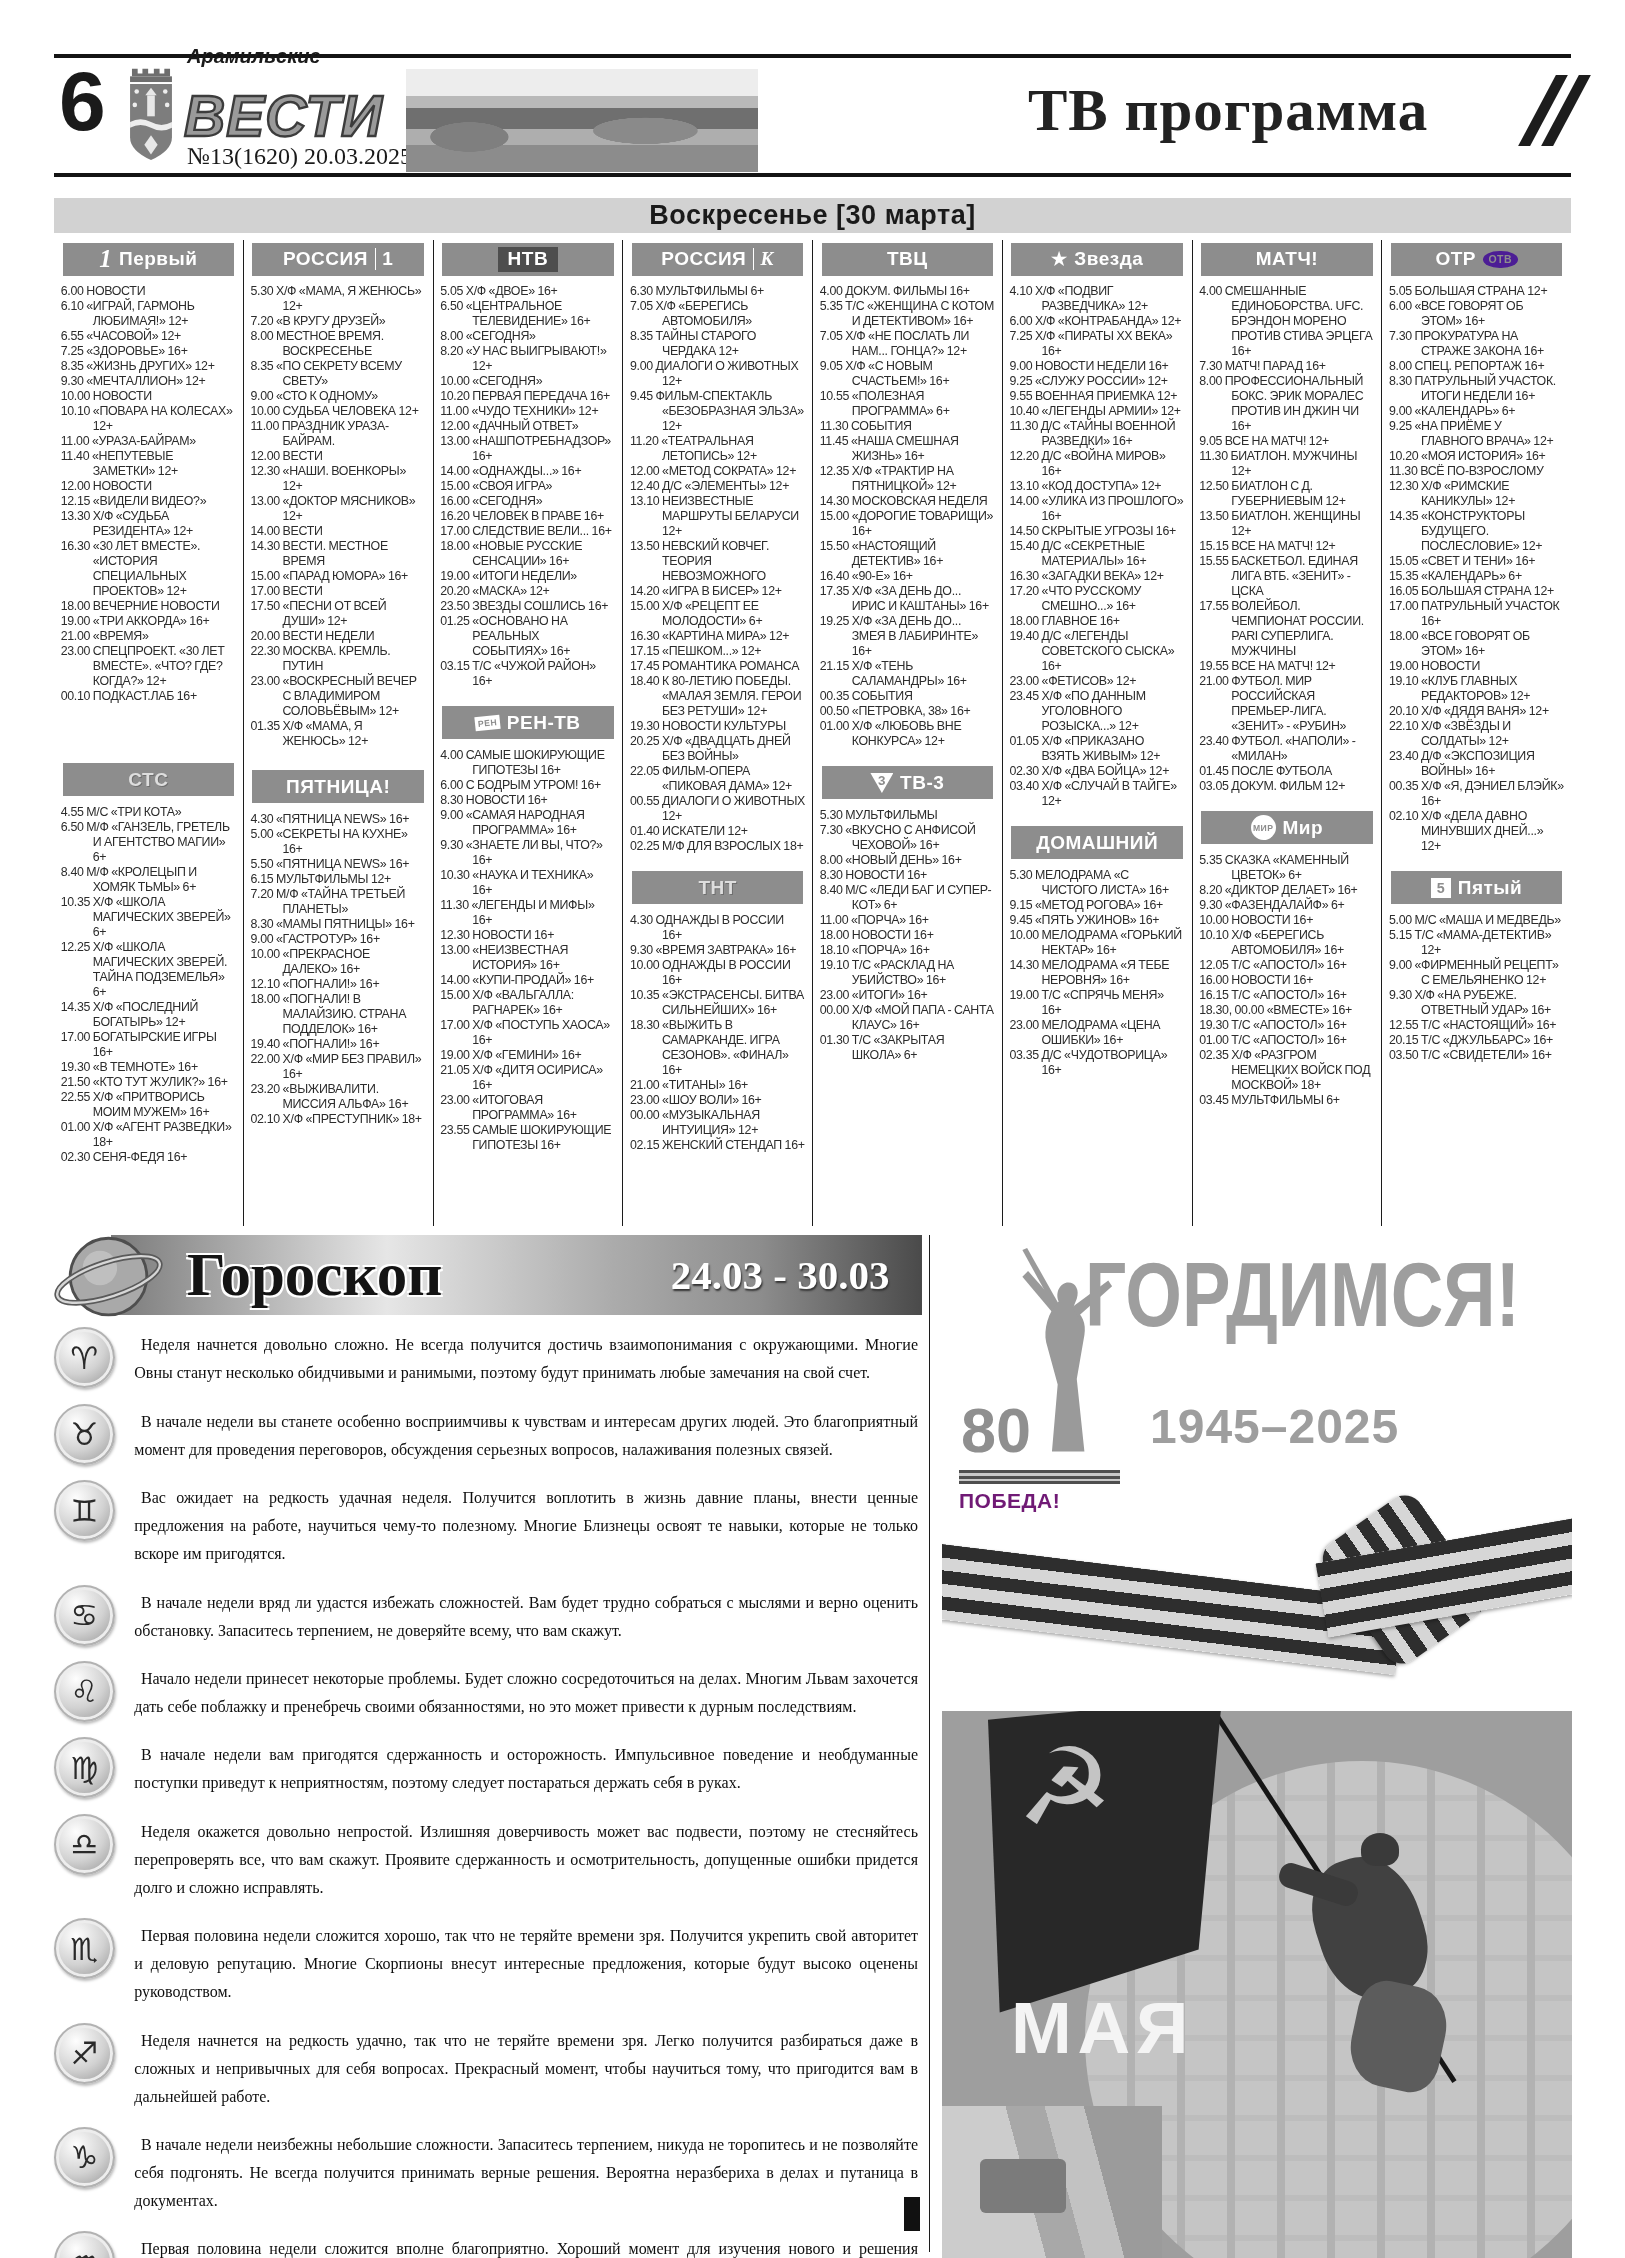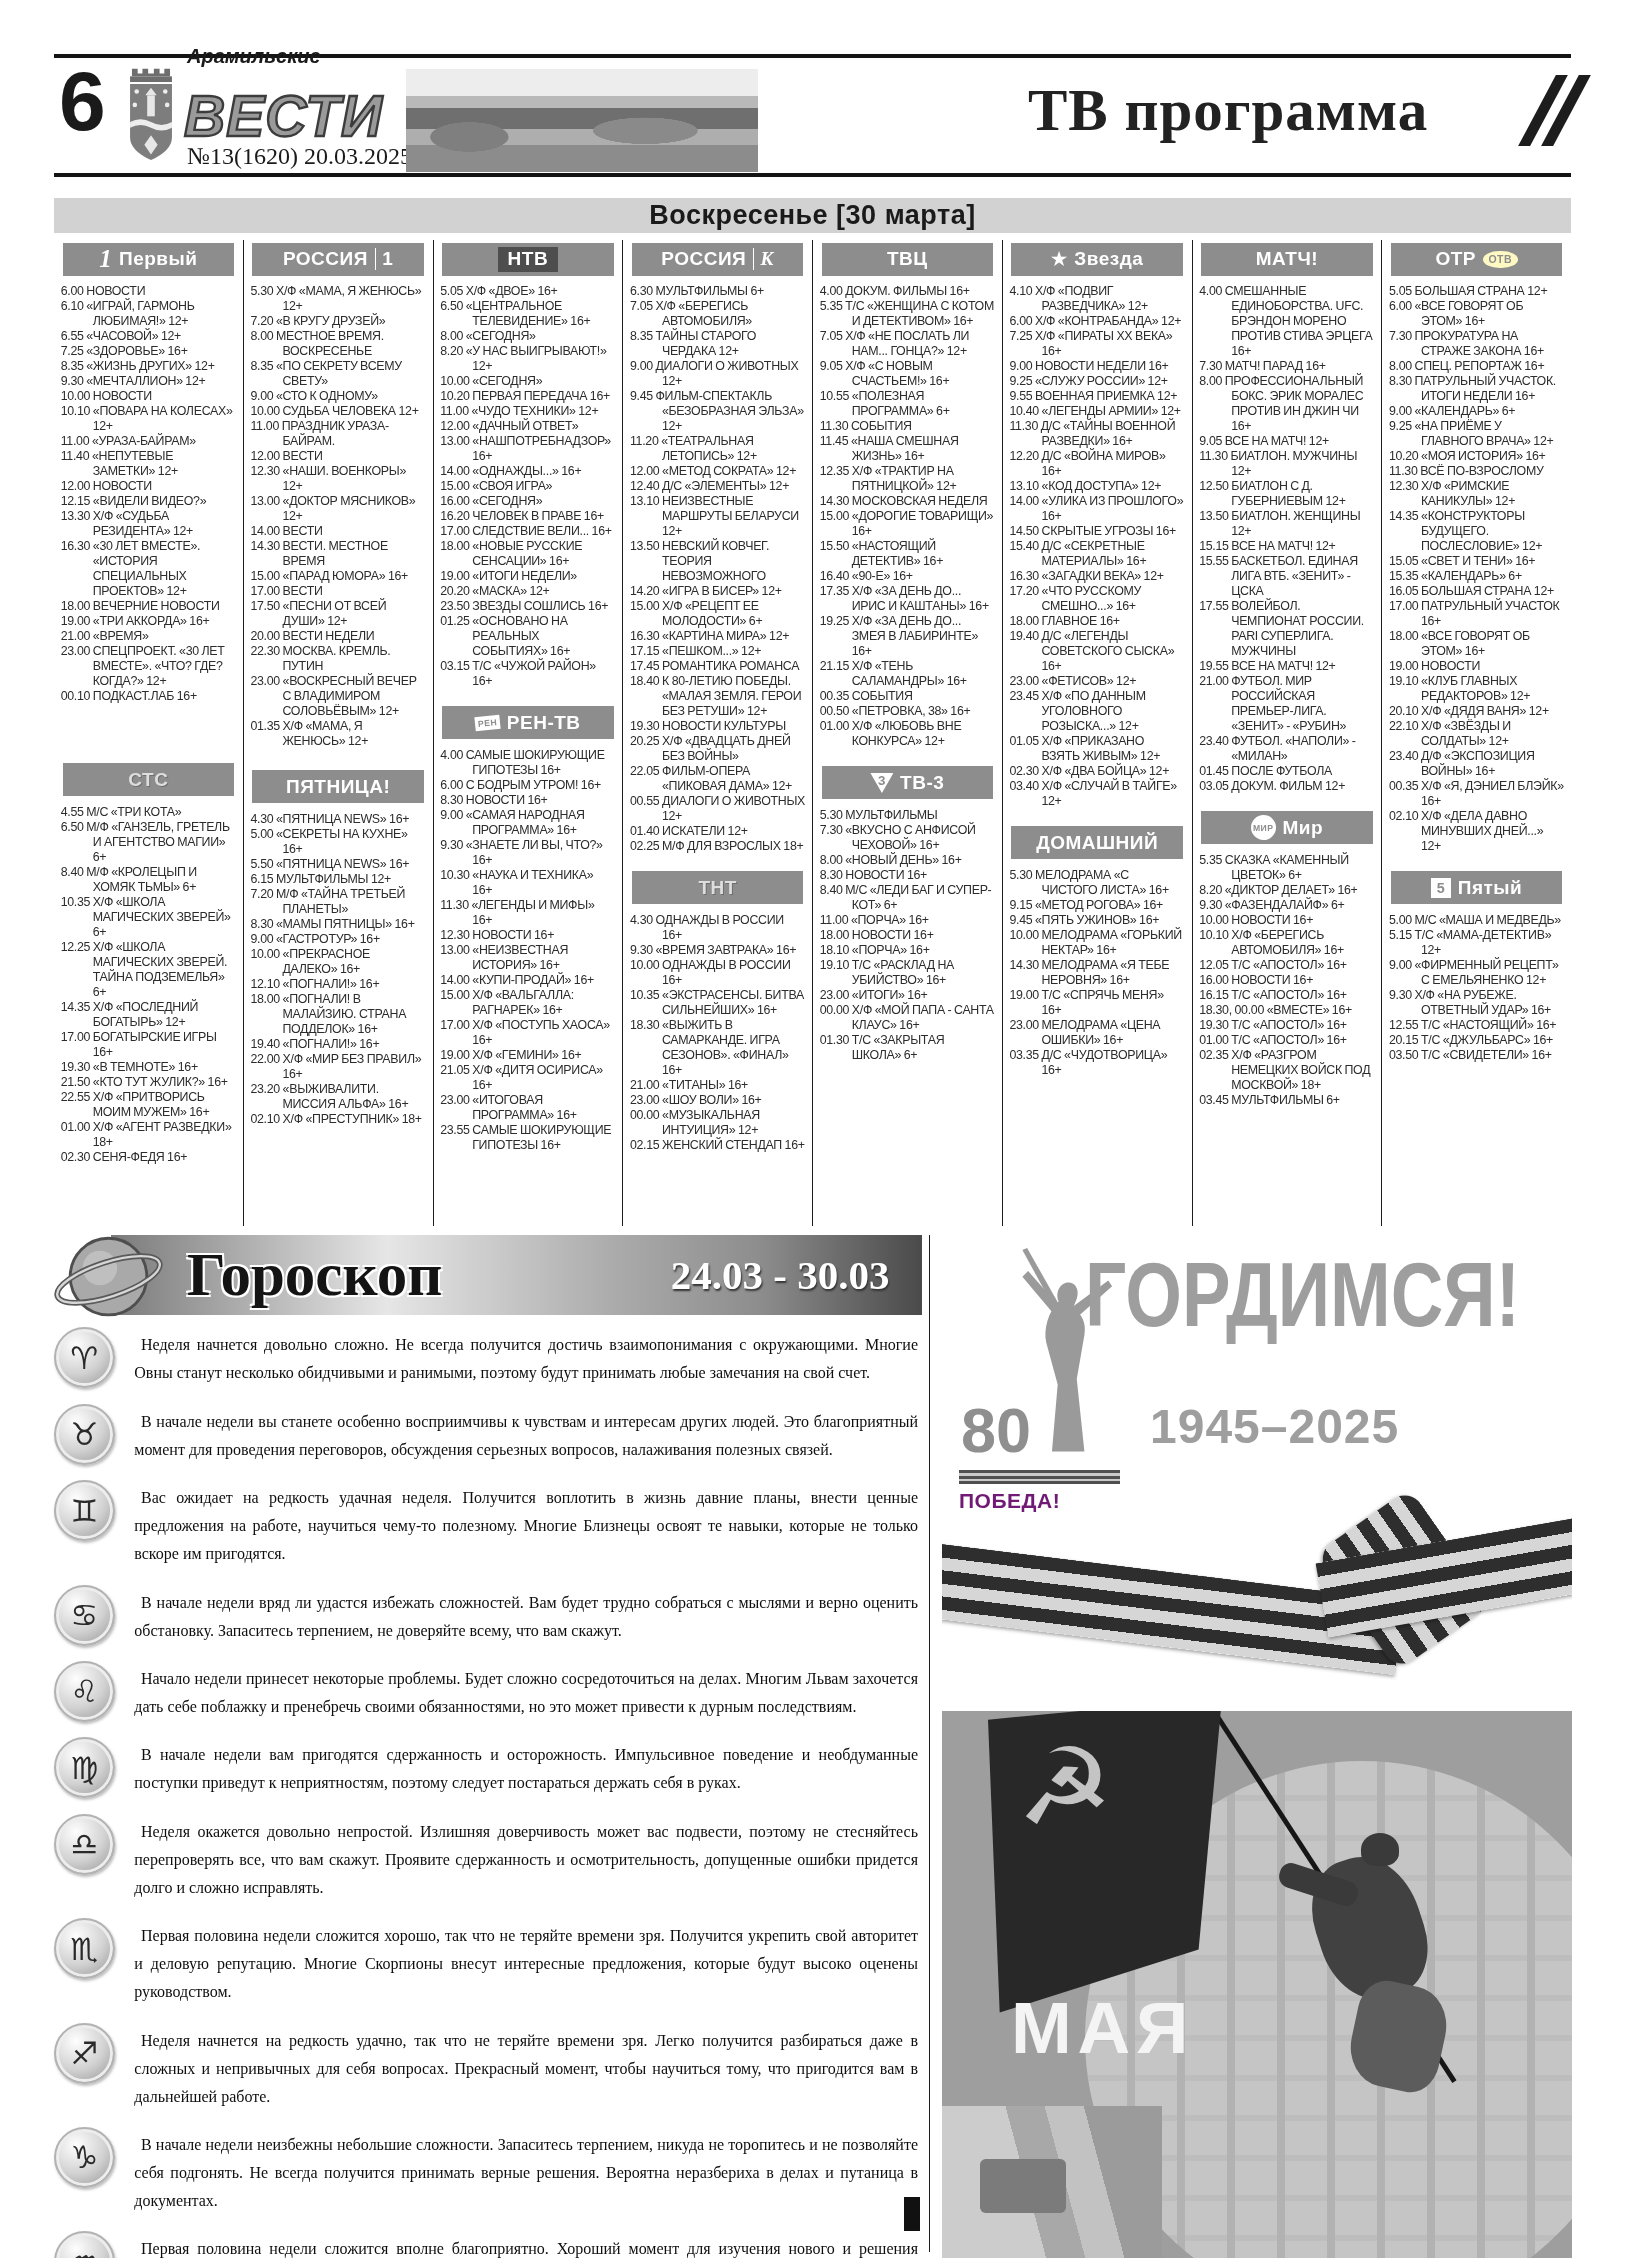--- a/index.html
+++ b/index.html
@@ -36,21 +36,21 @@
   .ch-badge{display:inline-flex;align-items:center;justify-content:center;margin-right:6.7px;font-weight:bold;}
   .b-italic{font-family:"Liberation Serif",serif;font-style:italic;font-size:25px;}
   .b-star{font-size:18px;}
   .b-box{background:#fff;color:#8d8d8d;width:20px;height:20px;font-size:14.3px;}
   .b-tri{background:#fff;color:#8d8d8d;width:23px;height:20px;font-size:13.4px;
          clip-path:polygon(0 0,100% 0,50% 100%);align-items:flex-start;}
   .b-circle{background:#fff;color:#8d8d8d;border-radius:50%;width:25px;height:25px;font-size:8.6px;}
   .b-small{background:#fff;color:#8d8d8d;font-size:8.6px;padding:1.9px 2.9px;transform:rotate(-6deg);}
   .ch-suffix{margin-left:6.7px;padding-left:6.7px;border-left:1.9px solid #fff;font-weight:bold;}
   .s-serif{font-family:"Liberation Serif",serif;font-style:italic;}
-  .s-oval{border:none;background:#fef9c3;color:#8d8d8d;border-radius:50%;font-size:10.5px;padding:2.9px 5.7px;}
+  .s-oval{border:none;background:#4c1d95;color:#8d8d8d;border-radius:50%;font-size:10.5px;padding:2.9px 5.7px;}
   .n-dark{background:#4e4e4e;padding:1.9px 9.6px;}
   .n-outline{color:#dedede;text-shadow:1px 1px 0 #6e6e6e;}
   .prog{margin:0;font-size:12.4px;line-height:15px;letter-spacing:-0.3px;word-spacing:-0.5px;
         color:#2c2c2c;padding-left:32px;text-indent:-32px;}
   
   .horoscope{position:absolute;left:54px;top:1235px;width:868px;}
   .h-header{position:relative;height:80px;margin-left:57px;
      background:linear-gradient(90deg,#7a7a7a 0%,#e6e6e6 34%,#ababab 62%,#8d8d8d 80%,#4a4a4a 100%);
      display:flex;align-items:center;}
   .h-planet{position:absolute;left:-59px;top:-13.4px;width:113px;height:113px;}

